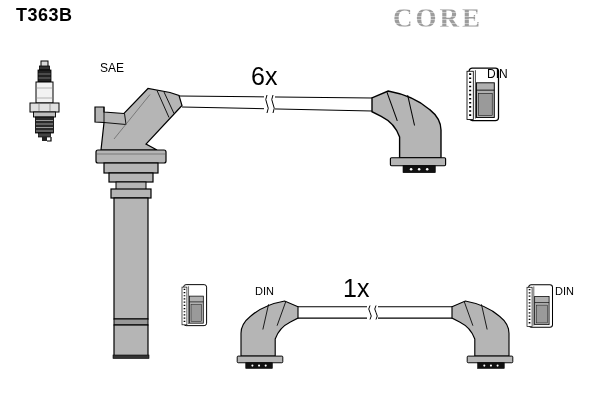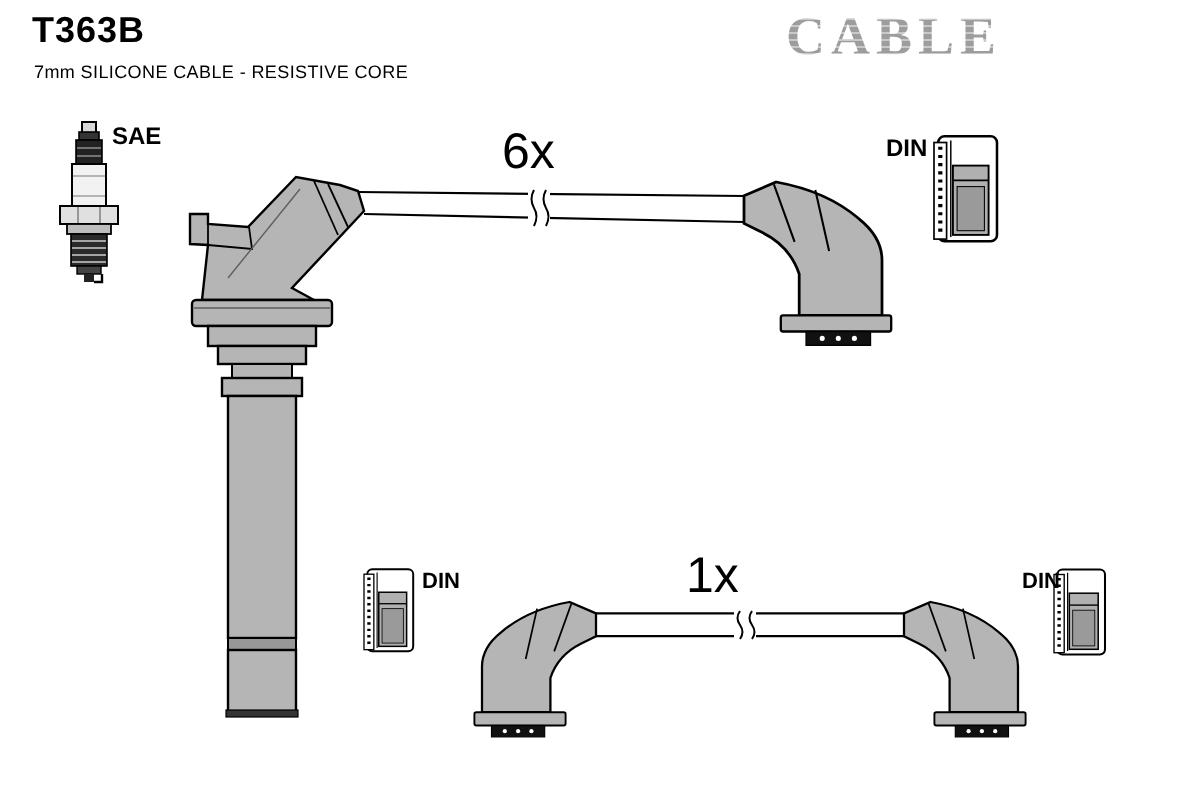--- a/index.html
+++ b/index.html
@@ -7,21 +7,21 @@
         font-family:"Liberation Sans",sans-serif;color:#000;}
   .abs{position:absolute;}
   #part-number{left:16px;top:5px;font-size:18px;font-weight:bold;letter-spacing:.5px;}
   #subtitle{left:17px;top:31px;font-size:9px;letter-spacing:.2px;}
   #brand{left:393px;top:3px;font-family:"Liberation Serif",serif;font-weight:900;
          font-size:27px;letter-spacing:3px;color:#9d9d9d;}
   @supports ((-webkit-background-clip:text)){
     #brand{background:repeating-linear-gradient(180deg,#9d9d9d 0 2.5px,#c9c9c9 2.5px 3.5px);
            -webkit-background-clip:text;background-clip:text;color:transparent;}
   }
-  .lbl-bold{font-size:12px;font-weight:bold;}
+  .lbl-bold{font-size:12px;font-weight:normal;margin-left:44px;}
   .qty{font-size:25px;font-weight:400;margin-top:12px;}
   #lbl-sae{left:56px;top:61px;}
   #lbl-din-top{left:443px;top:67px;}
   #lbl-din-bl{left:211px;top:285px;font-size:11px;}
   #lbl-din-br{left:511px;top:285px;font-size:11px;}
   #qty-six{left:251px;top:50px;}
   #qty-one{left:343px;top:262px;}
   svg{position:absolute;left:0;top:0;}
   .boot{fill:#b5b5b5;stroke:#000;stroke-width:1.2;}
   .boot-thin{fill:#b5b5b5;stroke:#000;stroke-width:1;}
@@ -130,22 +130,21 @@
         <path d="M376,305.5 q-2.5,3.5 0,7 q2.5,3.5 0,7" fill="none" stroke="#000" stroke-width="1"></path>
       </g>
       <use href="#elbow" transform="translate(452,301) scale(0.95)"></use>
     </g>
 
     <use href="#din" transform="translate(182,283) scale(0.82)"></use>
     <use href="#din" transform="translate(527,283) scale(0.85)"></use>
   </svg>
 
   <div class="abs" id="part-number">T363B</div>
-  <div class="abs" id="subtitle">7mm SILICONE CABLE - RESISTIVE CORE</div>
-  <div class="abs" id="brand">CABLE</div>
+  <div class="abs" id="brand">CORE</div>
 
   <div class="abs lbl-bold" id="lbl-sae">SAE</div>
   <div class="abs lbl-bold" id="lbl-din-top">DIN</div>
   <div class="abs lbl-bold" id="lbl-din-bl">DIN</div>
   <div class="abs lbl-bold" id="lbl-din-br">DIN</div>
 
   <div class="abs qty" id="qty-six">6x</div>
   <div class="abs qty" id="qty-one">1x</div>
 </div>
 

